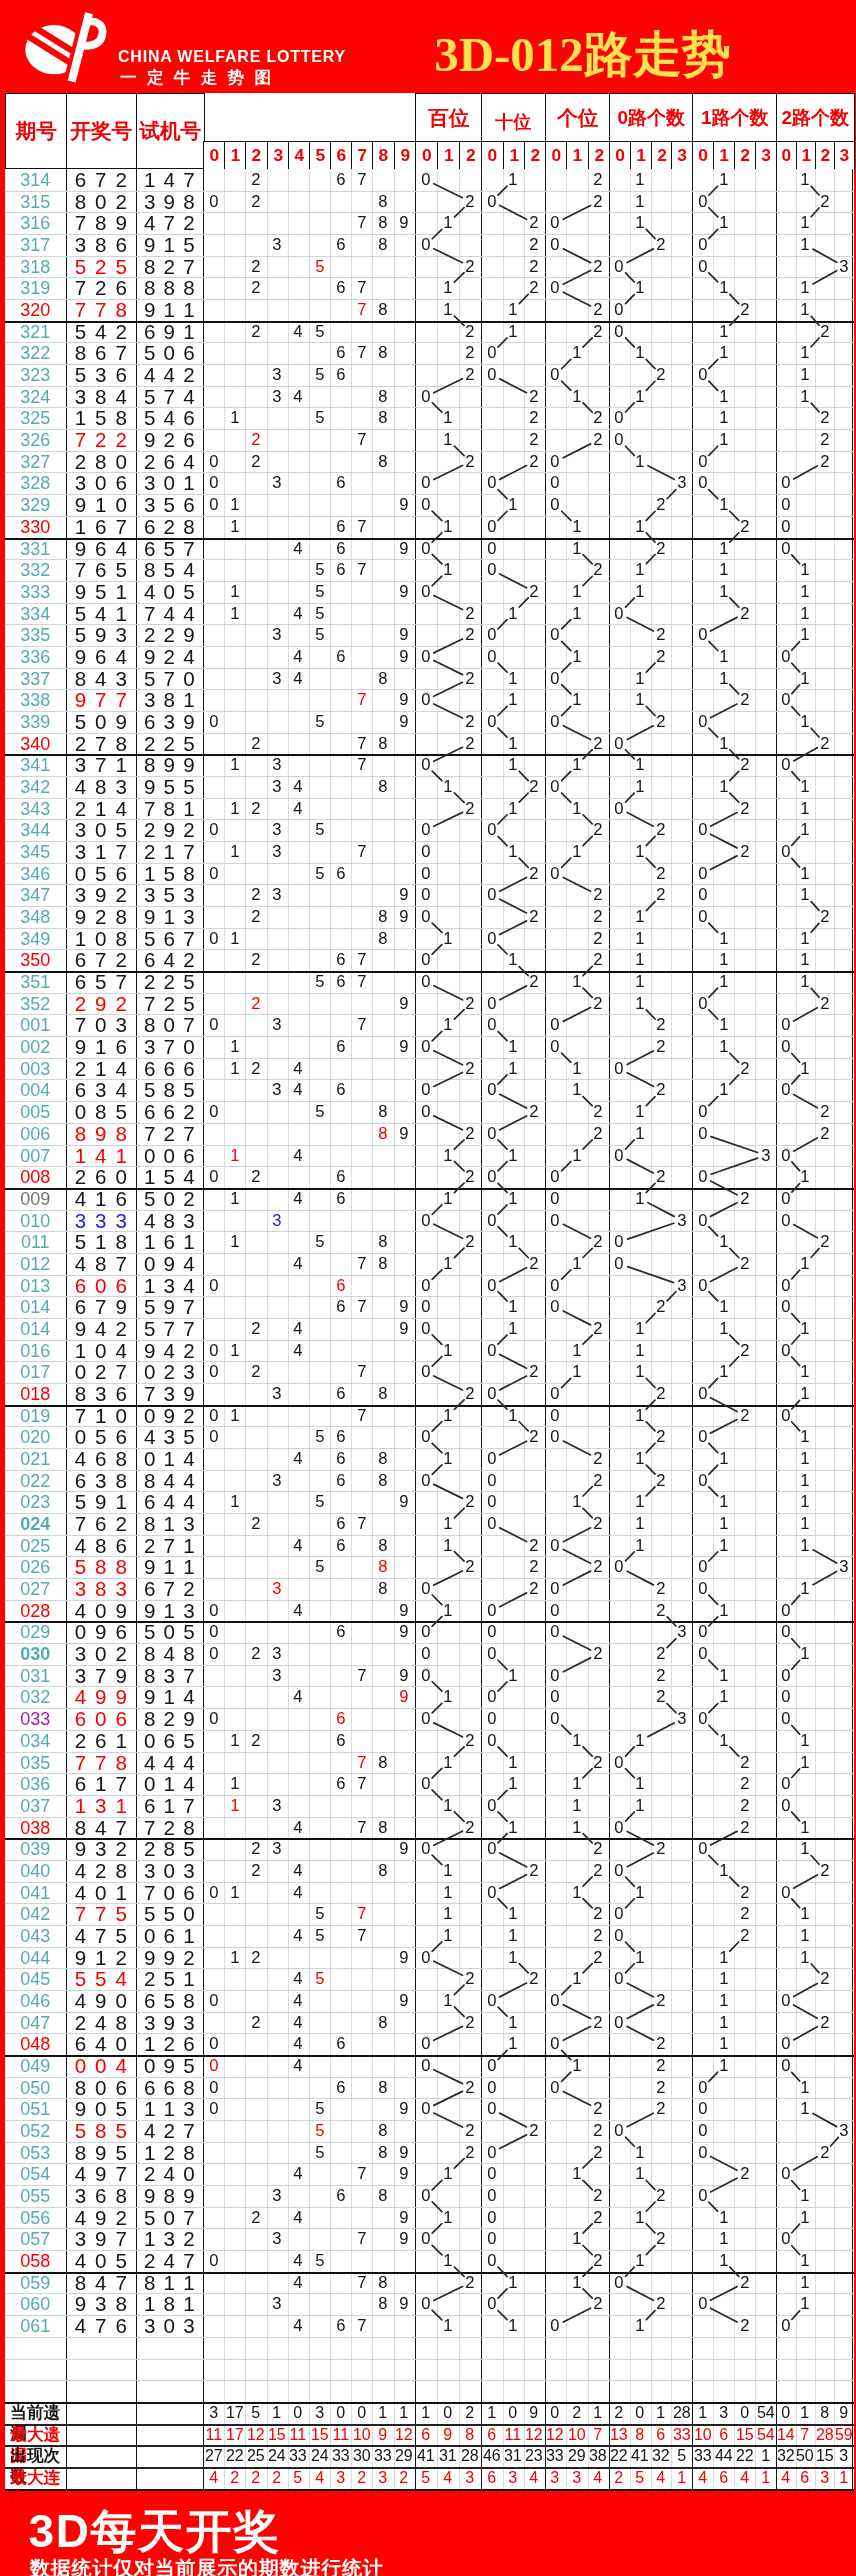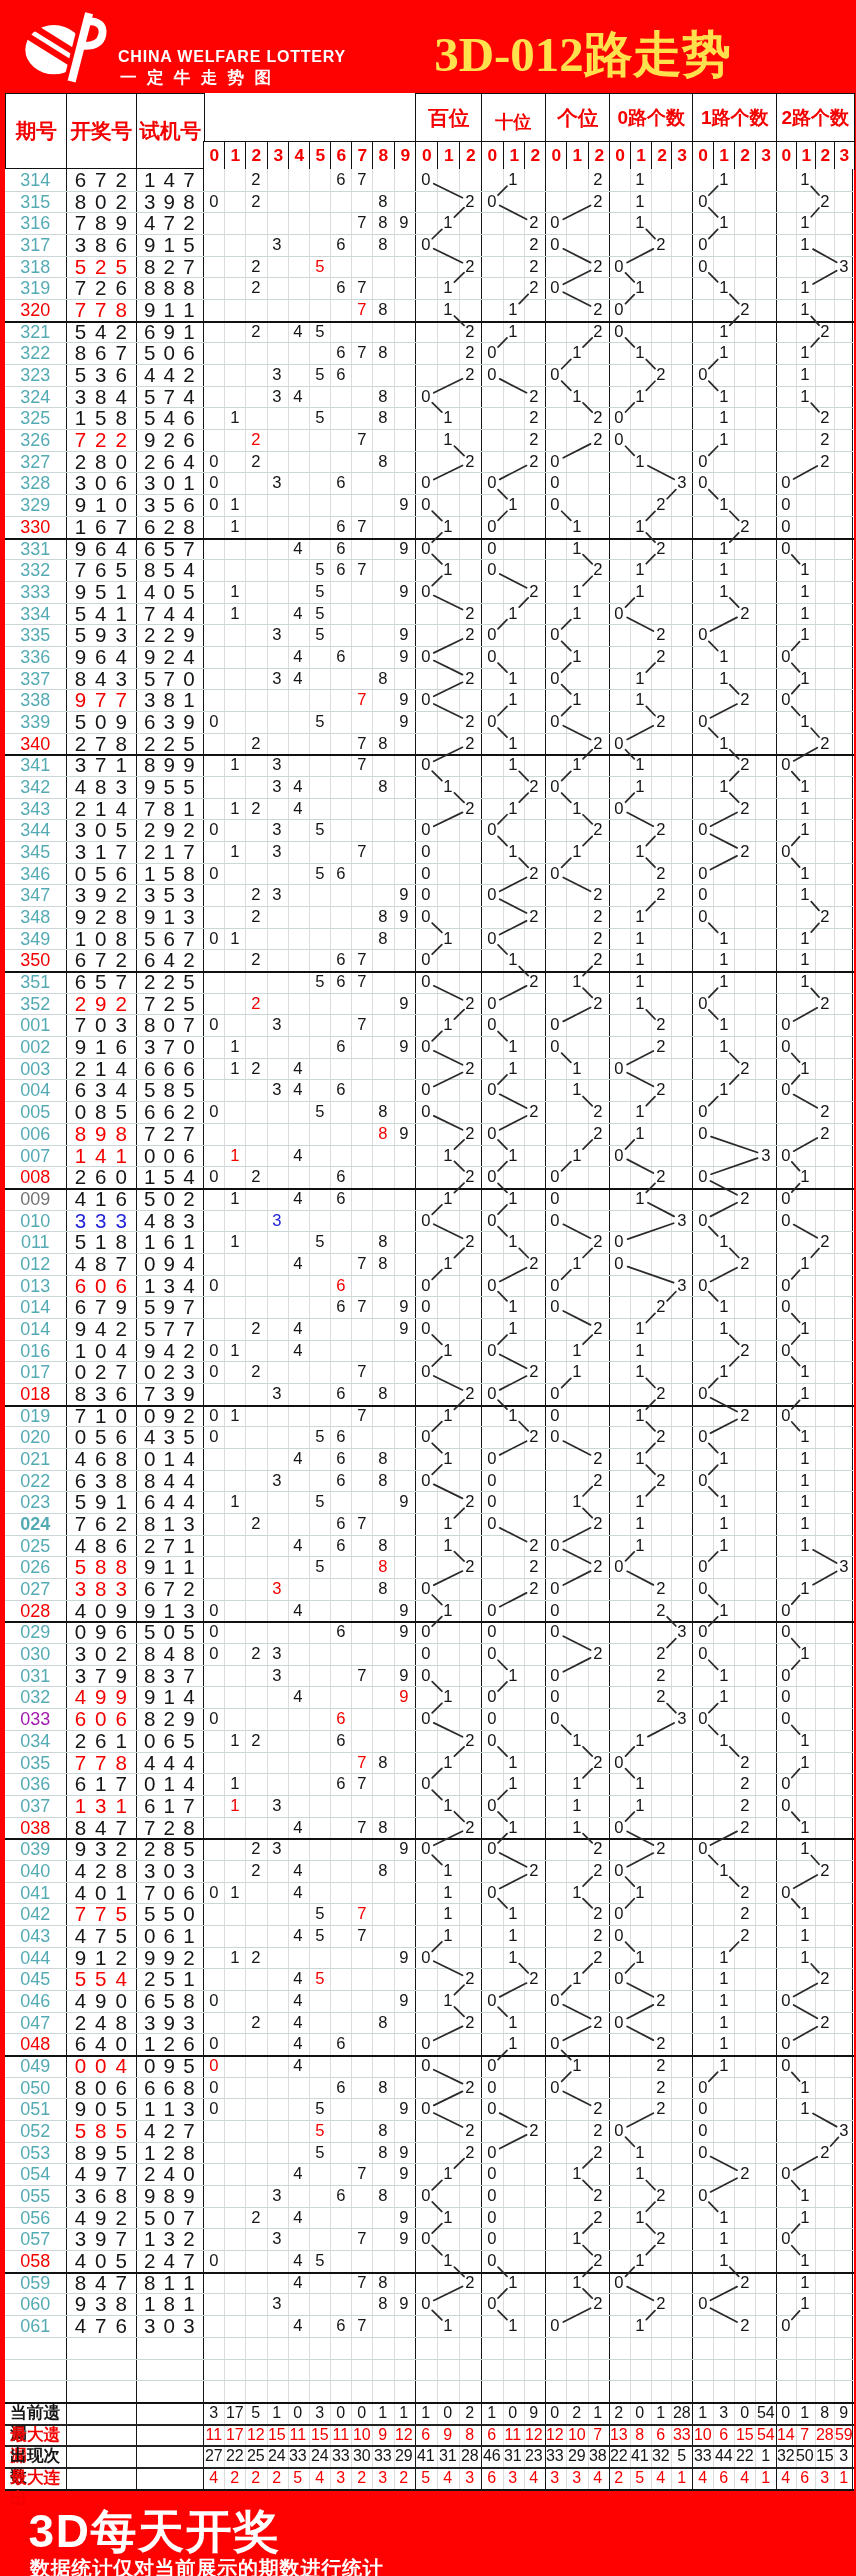--- a/index.html
+++ b/index.html
@@ -1982,21 +1982,21 @@
       </div>
       <div class="mk" style="left: 209px; top: 1452px; color: rgb(22, 22, 22);">0</div>
       <div class="mk" style="left: 336px; top: 1452px; color: rgb(22, 22, 22);">6</div>
       <div class="mk" style="left: 399px; top: 1452px; color: rgb(22, 22, 22);">9</div>
       <div class="mk" style="left: 421px; top: 1452px;">0</div>
       <div class="mk" style="left: 487px; top: 1452px;">0</div>
       <div class="mk" style="left: 550px; top: 1452px;">0</div>
       <div class="mk" style="left: 677px; top: 1452px;">3</div>
       <div class="mk" style="left: 698px; top: 1452px;">0</div>
       <div class="mk" style="left: 781px; top: 1452px;">0</div>
-      <div class="pd" style="top: 1474px; color: rgb(84, 171, 180);">030</div>
+      <div class="pd" style="top: 1474px; color: rgb(84, 171, 180); font-weight: bold;">030</div>
       <div class="num" style="left: 61px; top: 1474px; width: 70px; height: 21.4px; color: rgb(22, 22, 22);">
         <span>3</span>
         <span>0</span>
         <span>2</span>
       </div>
       <div class="num" style="left: 131px; top: 1474px; width: 67px; height: 21.4px;">
         <span>8</span>
         <span>4</span>
         <span>8</span>
       </div>

